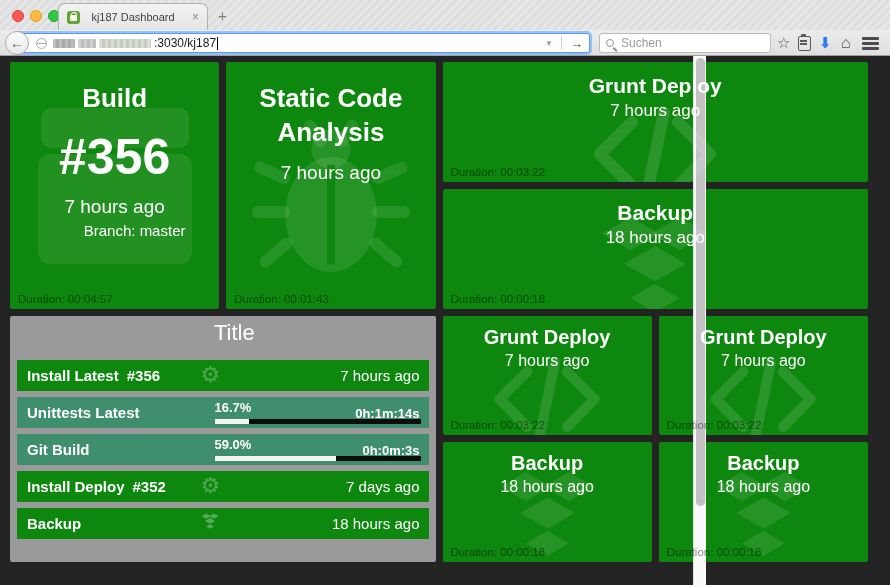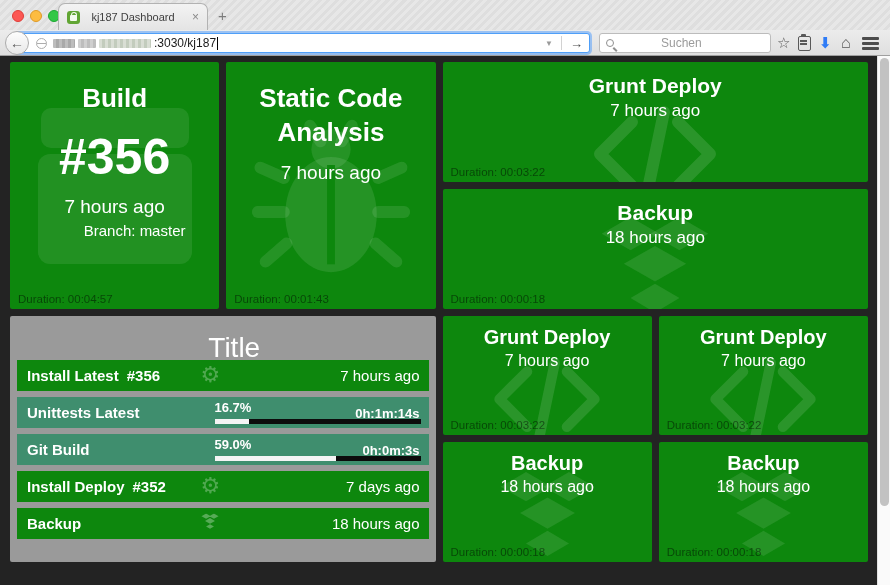--- a/index.html
+++ b/index.html
@@ -70,38 +70,38 @@
   .url-text { font-size:12px; color:#1a1a1a; white-space:nowrap; }
   .caret { display:inline-block; width:1px; height:13px; background:#000; margin-left:1px; vertical-align:middle; }
   .url-right { position:absolute; right:6px; top:0; height:18px; display:flex; align-items:center; }
   .url-drop { color:#9a9a9a; font-size:8px; padding-right:8px; }
   .url-sep { width:1px; height:14px; background:#d2d2d2; margin-right:8px; }
   .url-go { color:#4a4a4a; font-size:13px; font-weight:bold; }
 
   .searchbar {
     position:absolute; left:599px; top:3px; width:172px; height:20px;
     background:#fff; border:1px solid #bcbcbc; border-radius:3px;
-    display:flex; align-items:center; padding-left:6px;gap:40px;
+    display:flex; align-items:center; padding-left:6px;
   }
   .mag-icon { width:8px; height:8px; border:1.5px solid #8f8f8f; border-radius:50%; position:relative; flex:0 0 auto; }
   .mag-icon::after { content:""; position:absolute; left:7px; top:7px; width:5px; height:1.5px; background:#8f8f8f; transform:rotate(45deg); transform-origin:0 0; }
   .search-ph { font-size:12px; color:#9b9b9b; margin-left:7px; }
 
   .nav-icon { position:absolute; top:4px; font-size:15px; color:#595959; line-height:18px; }
   .icon-star { left:777px; }
   .icon-clipboard { left:798px; top:6px; width:13px; height:15px; border:1.5px solid #595959; border-radius:2px; }
   .icon-clipboard::before { content:""; position:absolute; left:2px; top:-3px; width:5px; height:3px; background:#595959; border-radius:1px; }
   .icon-clipboard::after { content:""; position:absolute; left:1px; top:3px; width:7px; height:1.5px; background:#595959; box-shadow:0 3px 0 #595959; }
   .icon-down { left:819px; color:#2f7cf6; font-weight:bold; font-size:15px; }
   .icon-home { left:841px; font-size:16px; }
   .icon-menu { left:862px; top:7px; width:17px; height:3px; background:#4c4c4c; border-radius:1px;
     box-shadow:0 5px 0 #4c4c4c, 0 10px 0 #4c4c4c; }
 
   
-  .content { position:absolute; top:56px; left:0; width:890px; height:529px; background:#232323; }
+  .content { position:absolute; top:56px; left:0; width:706px; height:529px; background:#232323; }
   .grid {
     position:absolute; left:10px; top:6px; width:858px; height:500px;
     display:grid; grid-template-columns:repeat(4,1fr); grid-template-rows:repeat(4,1fr); gap:7px;
   }
   .tile { position:relative; overflow:hidden; border-radius:2px; color:#fff; text-align:center; }
   .tile.green { background:#0d870d; }
   .tile.gray { background:#9a9a9a; }
 
   .tile-build { grid-column:1; grid-row:1/3; }
   .tile-sca { grid-column:2; grid-row:1/3; }
@@ -129,21 +129,21 @@
 
   
   .wm { position:absolute; z-index:1; left:0; right:0; display:flex; justify-content:center; pointer-events:none; }
   .wm svg { opacity:1; }
   .case-handle { position:absolute; z-index:1; left:50%; top:46px; width:148px; height:40px; margin-left:-74px;
     background:rgba(255,255,255,0.09); border-radius:10px; }
   .case-body { position:absolute; z-index:1; left:50%; top:92px; width:154px; height:110px; margin-left:-77px;
     background:rgba(255,255,255,0.09); border-radius:12px; }
 
   
-  .list-title { font-size:28px; color:#fff; margin-top:16px;padding-left:23px; }
+  .list-title { font-size:22px; color:#fff; margin-top:4px;padding-left:23px; }
   .list-rows { position:absolute; left:7px; right:7px; top:44px; }
   .lrow { position:relative; height:31px; margin-bottom:6px; border-radius:0; text-align:left;
     display:flex; align-items:center; }
   .lrow.done { background:#0d870d; }
   .lrow.progress { background:#3f8e6e; }
   .lrow-label { font-size:15px; font-weight:bold; color:#fff; padding-left:10px; white-space:nowrap; }
   .lrow-number { font-size:15px; font-weight:bold; color:#fff; padding-left:8px; }
   .lrow-icon { position:absolute; left:47%; top:50%; transform:translate(-50%,-50%);
     color:rgba(255,255,255,0.28); font-size:22px; line-height:1; }
   .lrow-time { position:absolute; right:9px; top:50%; transform:translateY(-50%); font-size:15px; color:#fff; }

